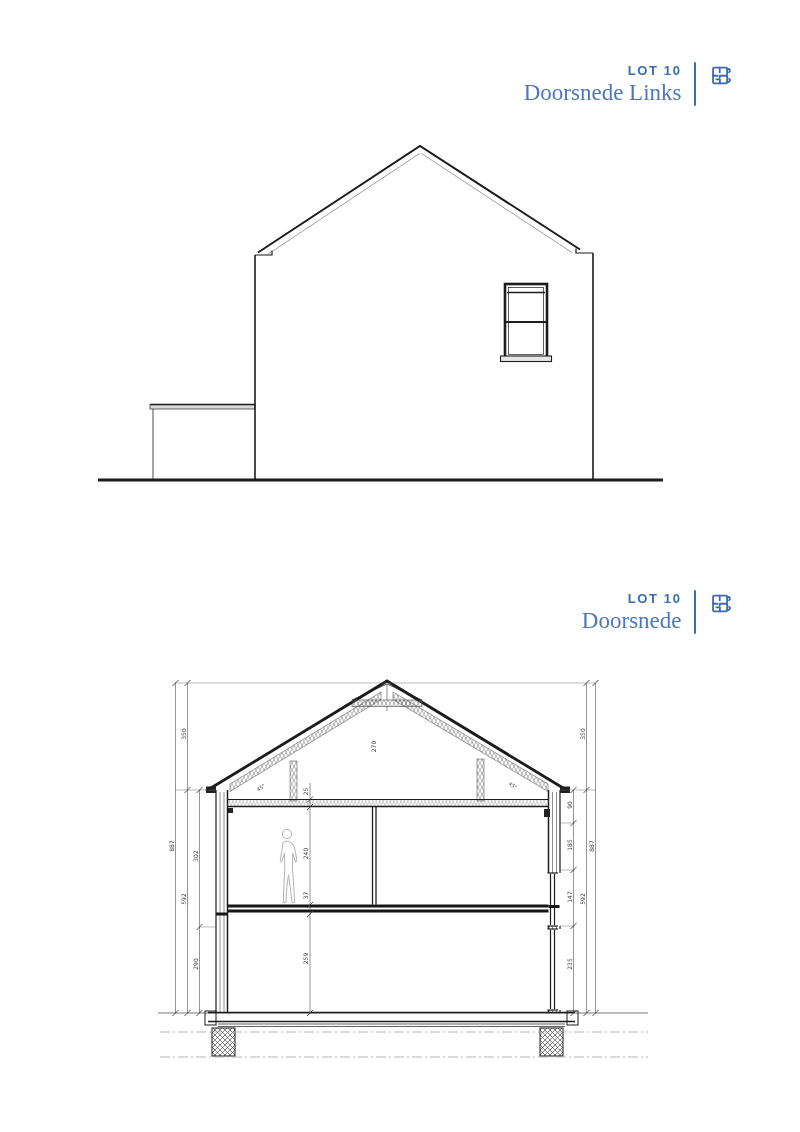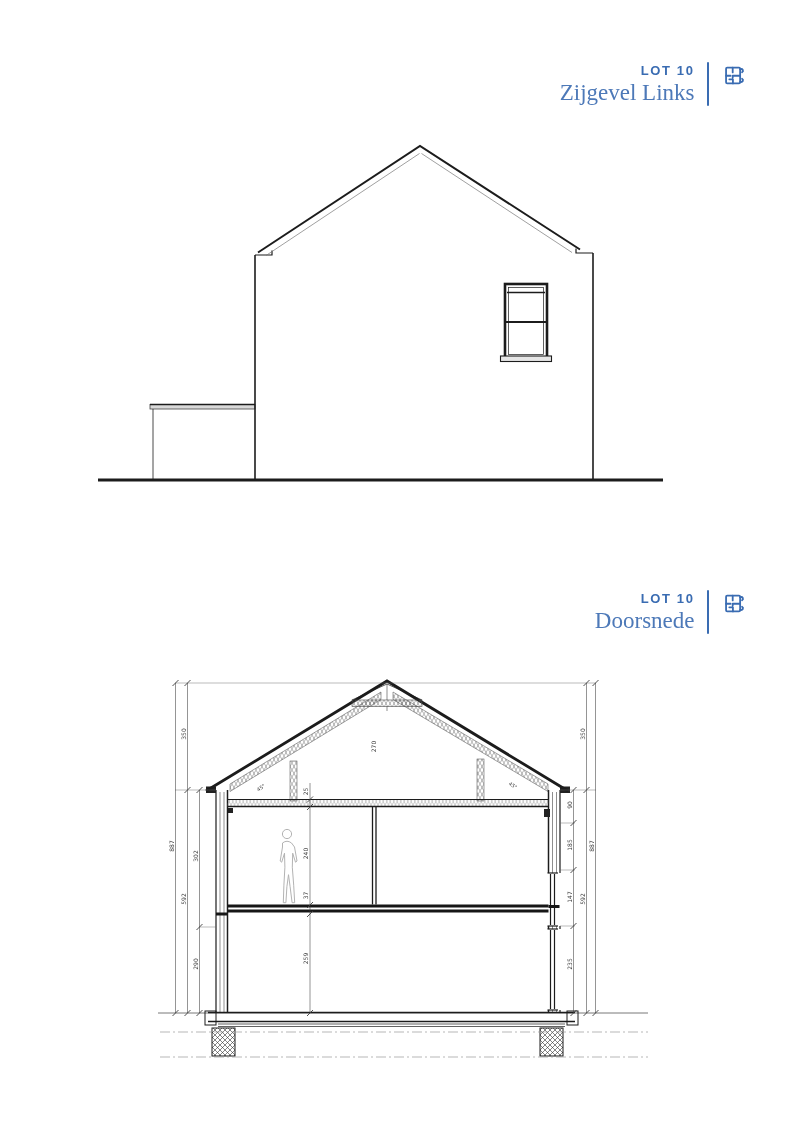--- a/index.html
+++ b/index.html
@@ -1,40 +1,40 @@
 <!DOCTYPE html>
 <html><head>
 <meta charset="utf-8">
 <style>
   html,body{margin:0;padding:0;}
   body{width:800px;height:1132px;background:#ffffff;font-family:"Liberation Sans",sans-serif;position:relative;overflow:hidden;}
   .sheet{position:absolute;inset:0;background:#ffffff;}
 
-  .panel-header{position:absolute;right:52px;display:flex;gap:12px;align-items:stretch;}
+  .panel-header{position:absolute;right:65px;display:flex;gap:12px;align-items:stretch;}
   .ph-text{display:flex;flex-direction:column;align-items:flex-end;justify-content:flex-start;}
   .ph-lot{font-family:"Liberation Sans",sans-serif;font-size:13px;font-weight:700;letter-spacing:1.6px;color:#3a6cb2;line-height:17px;}
   .ph-title{font-family:"Liberation Serif",serif;font-size:23px;font-weight:400;color:#4d79b8;line-height:27px;white-space:nowrap;}
   .ph-divider{width:2.5px;background:#3a6cb2;border-radius:1px;}
   .ph-icon{width:27px;height:27px;margin-top:0;}
   #header-elevation{top:62px;}
   #header-section{top:590px;}
 
   svg.art{position:absolute;left:0;top:0;}
   .dimtxt{font-family:"DejaVu Sans",sans-serif;font-size:6px;fill:#3c3c3c;text-anchor:middle;}
   .slopetxt{font-family:"DejaVu Sans",sans-serif;font-size:5px;fill:#3c3c3c;text-anchor:middle;}
 </style>
 </head>
 <body>
 
 <div class="sheet">
 
   <div class="panel-header" id="header-elevation">
     <div class="ph-text">
       <div class="ph-lot">LOT 10</div>
-      <div class="ph-title">Zijgevel Links</div>
+      <div class="ph-title">Doorsnede Links</div>
     </div>
     <div class="ph-divider"></div>
     <svg class="ph-icon" viewBox="0 0 24 24">
       <g stroke="#3a6cb2" fill="none" stroke-width="1.6" stroke-linecap="round" stroke-linejoin="round">
         <rect x="4.5" y="5" width="12.5" height="14" rx="1"></rect>
         <path d="M17,6.4 c2.4,-0.7 3.4,1.7 1.7,2.8"></path>
         <path d="M17,17.6 c2.4,0.7 3.4,-1.7 1.7,-2.8"></path>
         <path d="M4.5,12.2 h4.0 M10.4,12.2 h6.6 M10.4,5 v4.3 M10.4,12.2 v1.8 M7.4,15.4 h3.2 v3.6"></path>
       </g>
     </svg>

